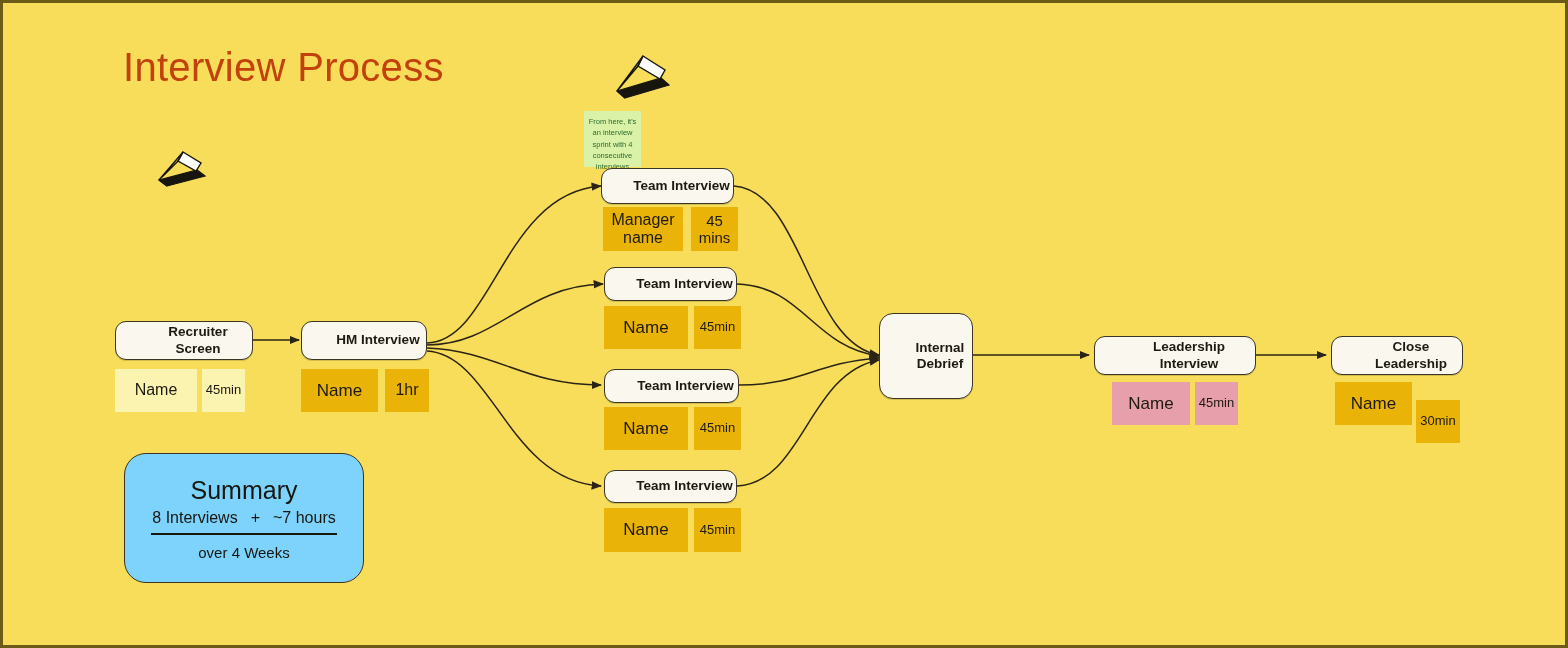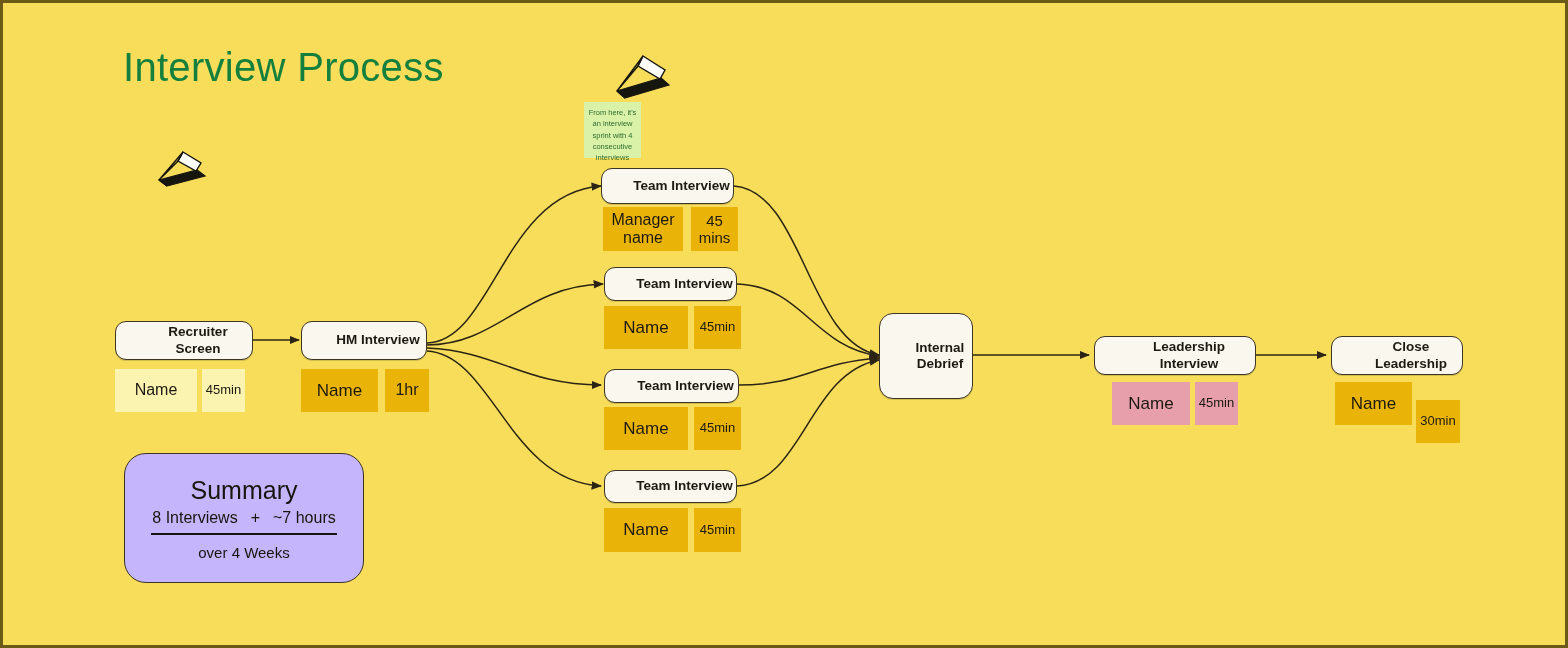--- a/index.html
+++ b/index.html
@@ -24,21 +24,21 @@
     pointer-events: none;
   }
 
   
   .page-title {
     position: absolute;
     left: 120px;
     top: 42px;
     font-size: 40px;
     font-weight: 400;
-    color: #15803d;
+    color: #c2410c;
     letter-spacing: 0.3px;
     white-space: nowrap;
   }
 
   
   .laptop-icon { position: absolute; }
 
   
   .note-green {
     position: absolute;
@@ -84,21 +84,21 @@
     line-height: 1.15;
   }
   .chip.cream  { background: #fbf3b0; }
   .chip.purple { background: #eab308; }
   .chip.rose   { background: #e79fab; }
 
   
   .summary-card {
     position: absolute;
     box-sizing: border-box;
-    background: #c4b5fd;
+    background: #7dd3fc;
     border: 1.6px solid #3c3424;
     border-radius: 22px;
     display: flex;
     flex-direction: column;
     align-items: center;
     justify-content: center;
     padding: 10px 18px;
   }
   .summary-title {
     font-size: 25px;
@@ -165,21 +165,21 @@
     <line x1="10" y1="34" x2="18" y2="40" stroke="#16160f" stroke-width="1.2"></line>
   </svg>
 
   <svg class="laptop-icon" style="left:602px; top:48px;" width="70" height="58" viewBox="0 0 70 58">
     <polygon points="20,47 64,34 56,27 12,40" fill="#16160f" stroke="#16160f" stroke-width="1.2"></polygon>
     <polygon points="38,5 60,19 55,28 33,15" fill="#fdfdfa" stroke="#16160f" stroke-width="1.4"></polygon>
     <polygon points="38,5 33,15 12,40" fill="none" stroke="#16160f" stroke-width="1.4"></polygon>
     <line x1="12" y1="40" x2="20" y2="47" stroke="#16160f" stroke-width="1.2"></line>
   </svg>
 
-  <div class="note-green" style="left:581px; top:99px; width:57px; height:56px;">From here, it's an interview sprint with 4 consecutive interviews</div>
+  <div class="note-green" style="left:581px; top:108px; width:57px; height:56px;">From here, it's an interview sprint with 4 consecutive interviews</div>
 
   <div class="node" style="left:112px; top:318px; width:138px; height:39px;">
     <span>Recruiter Screen</span>
   </div>
   <div class="chip cream" style="left:112px; top:366px; width:82px; height:43px; font-size:16px;">Name</div>
   <div class="chip cream" style="left:199px; top:366px; width:43px; height:43px; font-size:13px;">45min</div>
 
   <div class="node" style="left:298px; top:318px; width:126px; height:39px;">
     <span>HM Interview</span>
   </div>

